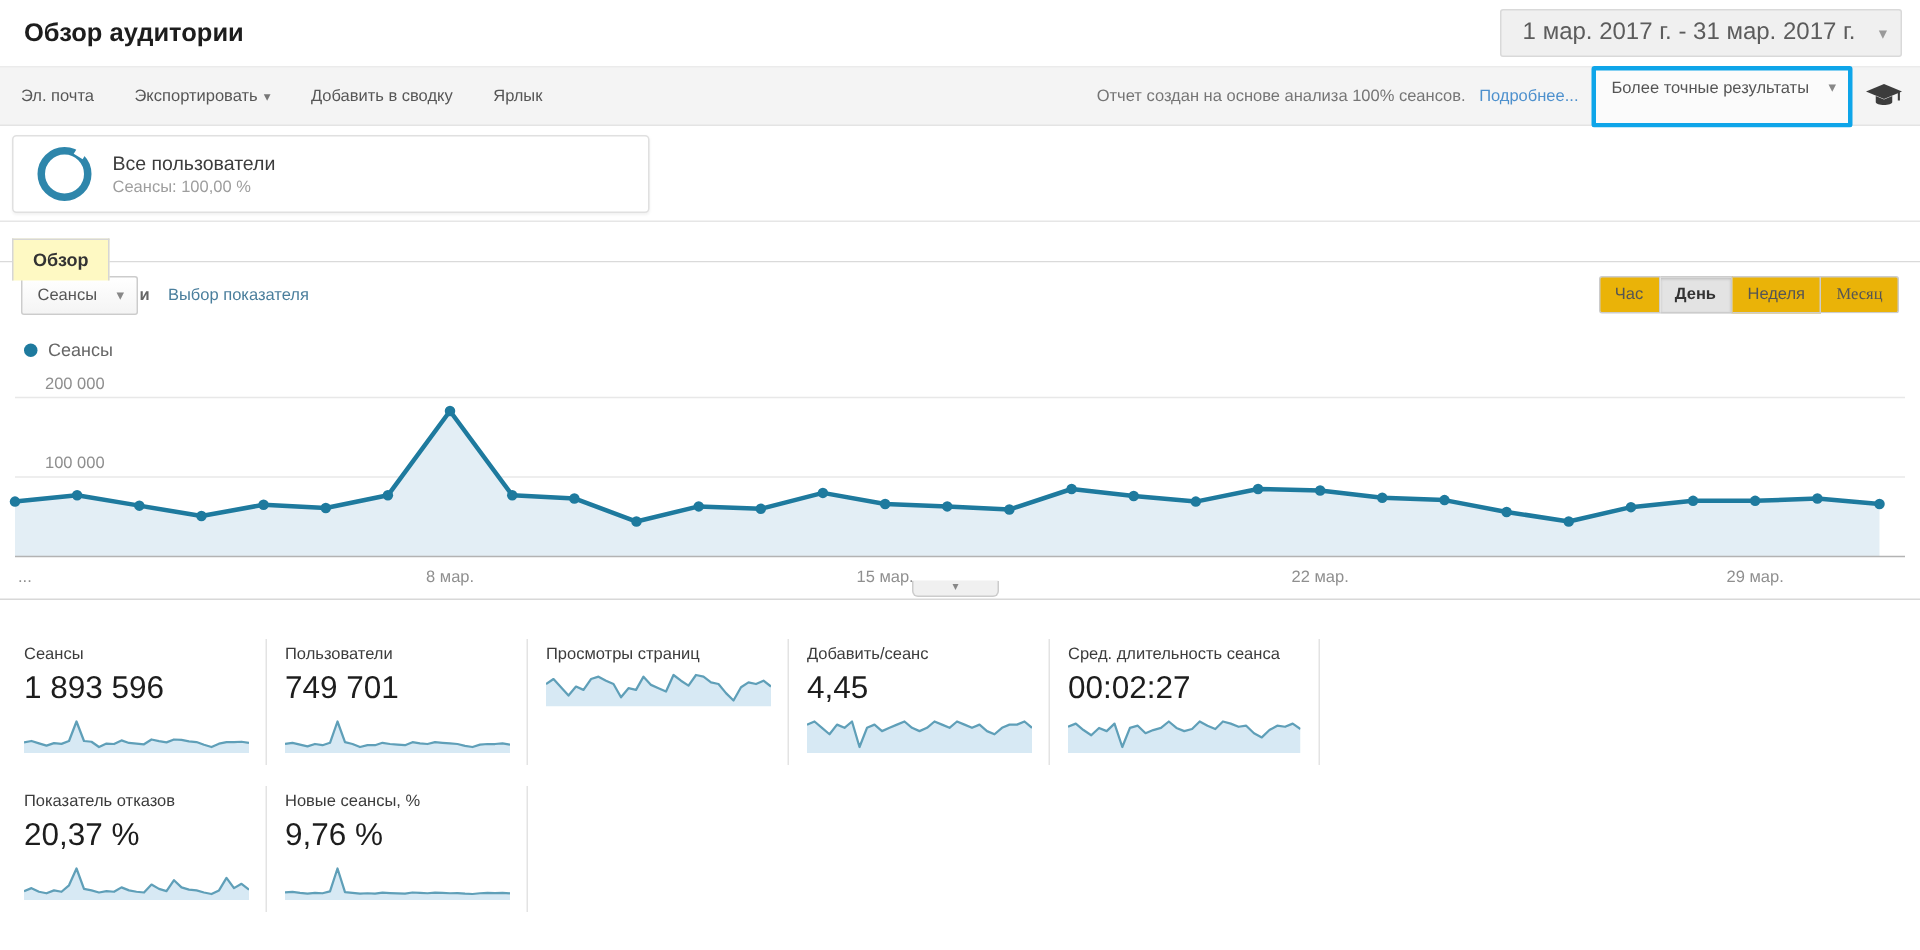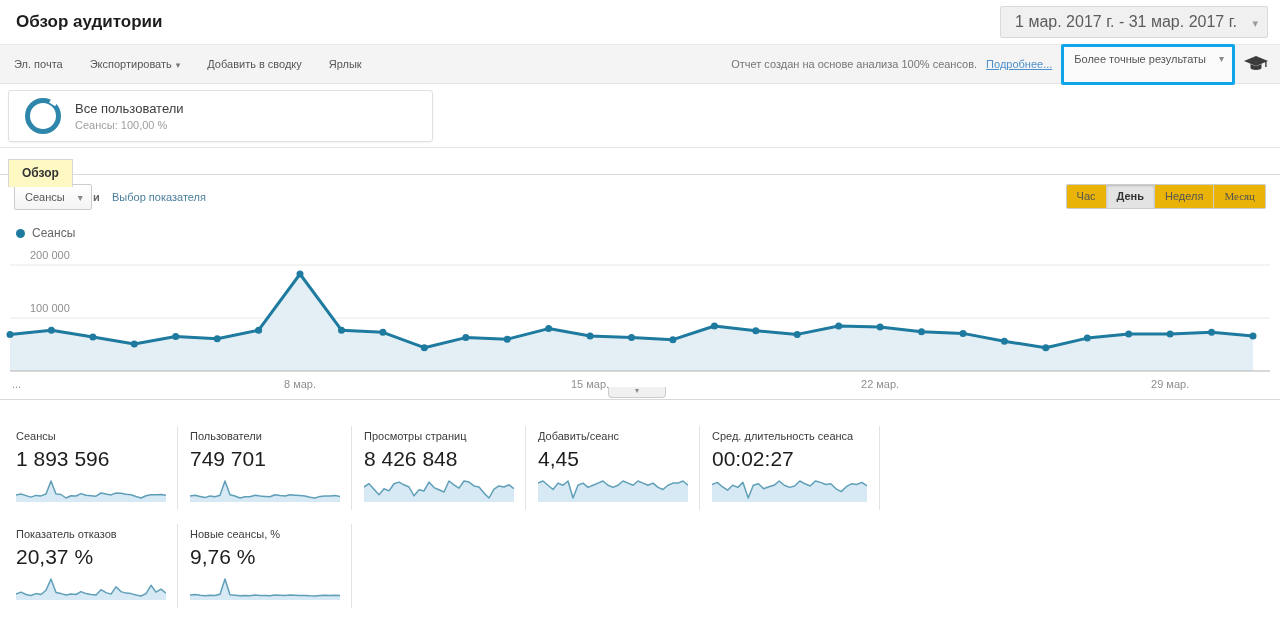--- a/index.html
+++ b/index.html
@@ -15,21 +15,21 @@
 
   
   .actionbar{position:absolute;top:44px;left:0;right:0;height:40px;background:#f4f4f4;
              border-top:1px solid #ebebeb;border-bottom:1px solid #e4e4e4;box-sizing:border-box;}
   .actions{position:absolute;left:14px;top:0;height:100%;display:flex;align-items:center;gap:27px;
            font-size:11px;color:#565656;}
   .action{cursor:pointer;white-space:nowrap;}
   .caret-sm{font-size:9px;color:#777;margin-left:4px;}
   .bar-right{position:absolute;right:12px;top:0;height:100%;display:flex;align-items:center;gap:9px;
              font-size:11px;color:#757575;}
-  .link{color:#4d90cd;cursor:pointer;text-decoration:underline;}
+  .link{color:#4d90cd;cursor:pointer;}
   .precisebtn{position:relative;height:41px;line-height:24px;padding:0 26px 0 10px;border:3px solid #0ea5e9;
               border-radius:2px;background:#fbfbfb;color:#555;cursor:pointer;box-sizing:border-box;white-space:nowrap;}
   .precisebtn .caret{position:absolute;right:8px;top:0;font-size:10px;color:#888;}
   .capicon{display:block;cursor:pointer;}
 
   
   .segments{position:absolute;top:85px;left:0;right:0;height:62px;background:#fff;}
   .segcard{position:absolute;top:5px;height:52px;background:#fff;border:1px solid #e0e0e0;border-radius:3px;
            display:flex;align-items:center;box-sizing:border-box;cursor:pointer;}
   #seg-all{left:8px;width:425px;box-shadow:0 1px 2px rgba(0,0,0,.05);}
@@ -212,21 +212,20 @@
     <div class="mcard" style="left:190px;top:30px;">
       <div class="mlabel">Пользователи</div>
       <div class="mvalue">749 701</div>
       <svg class="spark" width="150" height="24">
           <path d="M0,24 L0.0,18.0 L5.0,17.2 L10.0,18.4 L15.0,19.6 L20.0,18.0 L25.0,18.8 L30.0,17.2 L35.0,3.0 L40.0,16.8 L45.0,18.0 L50.0,20.0 L55.0,18.8 L60.0,18.8 L65.0,17.2 L70.0,18.0 L75.0,18.4 L80.0,18.8 L85.0,16.8 L90.0,17.6 L95.0,18.0 L100.0,16.8 L105.0,17.2 L110.0,17.6 L115.0,18.0 L120.0,19.2 L125.0,20.0 L130.0,18.4 L135.0,18.0 L140.0,18.0 L145.0,17.6 L150.0,18.4 L150,24 Z" fill="#d7e9f4"></path>
           <polyline points="0.0,18.0 5.0,17.2 10.0,18.4 15.0,19.6 20.0,18.0 25.0,18.8 30.0,17.2 35.0,3.0 40.0,16.8 45.0,18.0 50.0,20.0 55.0,18.8 60.0,18.8 65.0,17.2 70.0,18.0 75.0,18.4 80.0,18.8 85.0,16.8 90.0,17.6 95.0,18.0 100.0,16.8 105.0,17.2 110.0,17.6 115.0,18.0 120.0,19.2 125.0,20.0 130.0,18.4 135.0,18.0 140.0,18.0 145.0,17.6 150.0,18.4" fill="none" stroke="#5f9fb8" stroke-width="1.5" stroke-linejoin="round"></polyline>
         </svg>
     </div>
     <div class="mcard" style="left:364px;top:30px;">
       <div class="mlabel">Просмотры страниц</div>
-      <div class="mvalue">8 426 848</div>
       <svg class="spark" width="150" height="24">
           <path d="M0,24 L0.0,9.0 L5.0,5.7 L10.0,11.2 L15.0,16.7 L20.0,10.7 L25.0,12.9 L30.0,5.7 L35.0,4.1 L40.0,6.8 L45.0,9.0 L50.0,17.8 L55.0,11.8 L60.0,12.9 L65.0,4.1 L70.0,9.6 L75.0,11.8 L80.0,14.0 L85.0,3.0 L90.0,6.8 L95.0,10.1 L100.0,3.0 L105.0,4.1 L110.0,7.9 L115.0,9.0 L120.0,15.1 L125.0,20.0 L130.0,11.2 L135.0,7.9 L140.0,9.0 L145.0,6.8 L150.0,10.7 L150,24 Z" fill="#d7e9f4"></path>
           <polyline points="0.0,9.0 5.0,5.7 10.0,11.2 15.0,16.7 20.0,10.7 25.0,12.9 30.0,5.7 35.0,4.1 40.0,6.8 45.0,9.0 50.0,17.8 55.0,11.8 60.0,12.9 65.0,4.1 70.0,9.6 75.0,11.8 80.0,14.0 85.0,3.0 90.0,6.8 95.0,10.1 100.0,3.0 105.0,4.1 110.0,7.9 115.0,9.0 120.0,15.1 125.0,20.0 130.0,11.2 135.0,7.9 140.0,9.0 145.0,6.8 150.0,10.7" fill="none" stroke="#5f9fb8" stroke-width="1.5" stroke-linejoin="round"></polyline>
         </svg>
     </div>
     <div class="mcard" style="left:538px;top:30px;">
       <div class="mlabel">Добавить/сеанс</div>
       <div class="mvalue">4,45</div>
       <svg class="spark" width="150" height="24">
           <path d="M0,24 L0.0,5.1 L5.0,3.0 L10.0,7.2 L15.0,11.5 L20.0,5.1 L25.0,7.2 L30.0,3.0 L35.0,20.0 L40.0,7.2 L45.0,5.1 L50.0,9.4 L55.0,7.2 L60.0,5.1 L65.0,3.0 L70.0,7.2 L75.0,9.4 L80.0,7.2 L85.0,3.0 L90.0,5.1 L95.0,7.2 L100.0,3.0 L105.0,5.1 L110.0,7.2 L115.0,5.1 L120.0,9.4 L125.0,11.5 L130.0,7.2 L135.0,5.1 L140.0,5.1 L145.0,3.0 L150.0,7.2 L150,24 Z" fill="#d7e9f4"></path>

